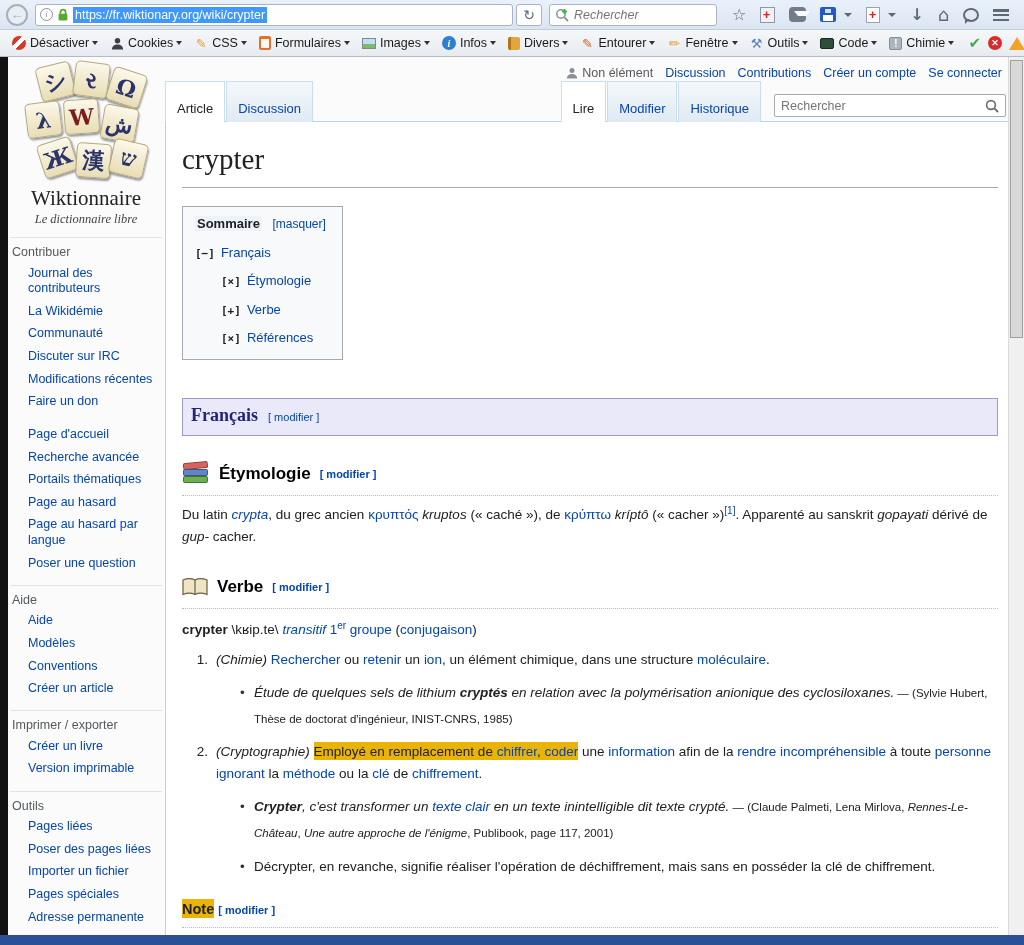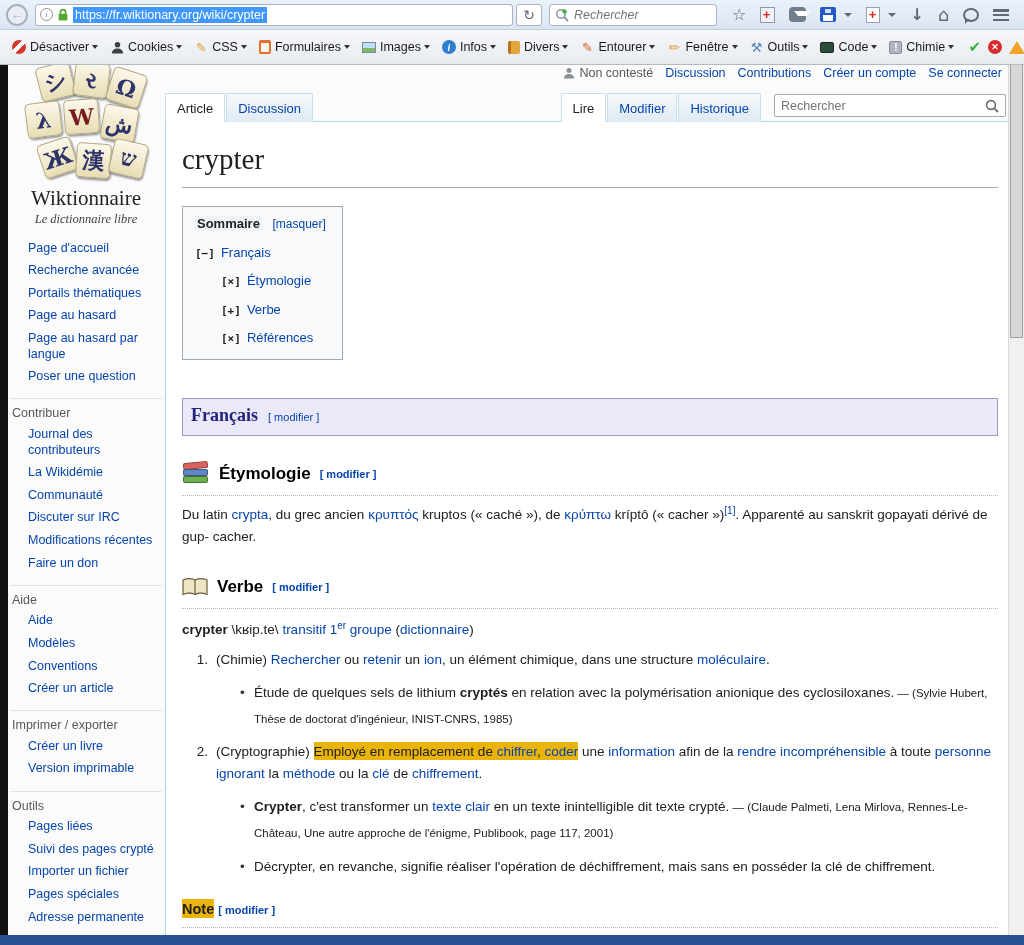--- a/index.html
+++ b/index.html
@@ -23,21 +23,21 @@
   .floppy{width:16px;height:15px;background:#2458c5;border-radius:2px;position:relative}
   .floppy:after{content:"";position:absolute;left:3px;bottom:1.5px;width:10px;height:6px;background:#fff}
   .floppy:before{content:"";position:absolute;left:5px;top:1.5px;width:6px;height:4px;background:#cfe0ff}
   .reddoc{width:14px;height:16px;background:#fff;border:1px solid #9aa2ad;position:relative}
   .reddoc:after{content:"+";position:absolute;left:1.5px;top:-1px;color:#d22;font-weight:bold;font-size:13px}
   .chat{width:16px;height:14px;border:2px solid #5f6a76;border-radius:50%;position:relative}
   .chat:after{content:"";position:absolute;left:0;bottom:-4px;border-left:5px solid #5f6a76;border-bottom:5px solid transparent}
   .burger{width:16px;height:12px;background:repeating-linear-gradient(#5f6a76 0 2.5px,transparent 2.5px 5px)}
 
   
-  .devbar{position:absolute;top:30px;left:0;right:0;height:35px;background:linear-gradient(#f6f7f9,#e7ebf0);border-bottom:1px solid #b4bac3;display:flex;align-items:center;padding:0 7px;gap:2px;font-size:12.5px;color:#1a1a1a;z-index:30}
+  .devbar{position:absolute;top:30px;left:0;right:0;height:27px;background:linear-gradient(#f6f7f9,#e7ebf0);border-bottom:1px solid #b4bac3;display:flex;align-items:center;padding:0 7px;gap:2px;font-size:12.5px;color:#1a1a1a;z-index:30}
   .dv{display:flex;align-items:center;gap:4px;padding:2px 5px;white-space:nowrap}
   .caret{width:0;height:0;border-left:3.5px solid transparent;border-right:3.5px solid transparent;border-top:4px solid #333;margin-left:-1px}
   .ic{width:14px;height:14px;display:inline-flex;align-items:center;justify-content:center;flex:0 0 auto}
   .ic-ban{border-radius:50%;background:linear-gradient(135deg,transparent 38%,#fff 38%,#fff 58%,transparent 58%),#d33a2c}
   .ic-pencil,.ic-pencil2,.ic-ruler{font-family:"DejaVu Sans",sans-serif;font-size:13px}
   .ic-pencil{color:#e0a23b}.ic-pencil2{color:#d2622a}.ic-ruler{color:#e0a23b;transform:rotate(-45deg)}
   .ic-clip{width:12px;height:14px;background:#e46f2e;border-radius:2px;position:relative}
   .ic-clip:after{content:"";position:absolute;left:2px;top:2.5px;width:8px;height:9px;background:#fdf7ee}
   .ic-img{width:14px;height:11px;border:1px solid #7f8894;background:linear-gradient(#bde0f5 55%,#7fb869 55%)}
   .ic-info{border-radius:50%;background:#2f7fd0;color:#fff;font-size:10px;font-weight:bold;font-family:"Liberation Serif",serif;font-style:italic}
@@ -74,21 +74,21 @@
   .sgroup{margin-top:10px}
   .sghead{color:#54595d;padding:7px 0 3px 2px;border-top:1px solid #e3e3e3;display:flex;justify-content:space-between;align-items:center}
   .sitem{color:#0645ad;padding:3.5px 0 3.5px 18px;line-height:1.25}
 
   
   .main{position:absolute;left:165px;right:16px;top:57px;bottom:10px}
   .pbar{display:flex;justify-content:flex-end;align-items:center;gap:12px;font-size:12.5px;padding:9px 6px 0 0;color:#54595d}
   .pbar .plink{color:#0645ad}
   .tabsrow{display:flex;justify-content:space-between;align-items:flex-end;margin-top:10px;height:31px}
   .tabset{display:flex;align-items:flex-end;height:31px}
-  .tab{padding:7px 11px 6px;font-size:13px;color:#0645ad;background:linear-gradient(#f4f8fb,#dfeaf3);border:1px solid #c9deee;border-bottom:none;margin-right:1px;position:relative;top:1px}
+  .tab{padding:19px 11px 6px;font-size:13px;color:#0645ad;background:linear-gradient(#f4f8fb,#dfeaf3);border:1px solid #c9deee;border-bottom:none;margin-right:1px;position:relative;top:1px}
   .tab.active{background:#fff;color:#222;z-index:3}
   .wikisearch{display:flex;align-items:center;border:1px solid #a9a9a9;background:#fff;border-radius:2px;height:23px;width:232px;margin:0 2px 4px 12px;padding:0 6px}
   .wikisearch input{border:0;outline:0;flex:1;font-size:12.5px;color:#7d7d7d;background:transparent;font-family:"Liberation Sans",sans-serif}
   .content{background:#fff;border-left:1px solid #a7d7f9;border-top:1px solid #a7d7f9;padding:14px 10px 18px 16px;min-height:720px;font-size:13.5px;line-height:1.65}
 
   .pagetitle{font-family:"Liberation Serif",serif;font-size:29px;font-weight:normal;border-bottom:1px solid #a2a9b1;padding-bottom:3px;margin-bottom:12px}
 
   .tocbox{display:inline-block;border:1px solid #a2a9b1;background:#f8f9fa;padding:6px 16px 11px 12px;font-size:13px;margin:6px 0 24px}
   .toctitle{font-weight:bold;color:#202122;background:#eef3fa;padding:0 2px}
   .tocmask{color:#0645ad;font-size:12px;margin-left:7px}
@@ -104,21 +104,21 @@
   .h3{display:flex;align-items:center;gap:9px;font-size:17px;font-weight:bold;color:#000;border-bottom:1px dotted #b9b9b9;padding:4px 0 7px;margin:20px 0 8px}
   .h4{font-size:14.5px;font-weight:bold;border-bottom:1px dotted #b9b9b9;padding-bottom:5px;margin:18px 0 8px}
   .books{position:relative;width:28px;height:24px;flex:0 0 auto}
   .books i{position:absolute;left:1px;width:25px;height:7px;border-radius:2px;border:1px solid rgba(0,0,0,.35)}
   .books .b1{top:0;background:#d9635c;transform:rotate(-5deg)}
   .books .b2{top:7px;background:#5f86c7}
   .books .b3{top:14px;background:#6cb04f}
 
   .para{margin:6px 0 10px}
   .lk{color:#0645ad}
-  .it{}
+  .it{font-style:italic}
   .bd{font-weight:bold}
   .hl{background:#eab308;padding:1.5px 0}
   .src{font-size:11.5px}
   .sup{font-size:10px;vertical-align:super;color:#0645ad;line-height:0}
   .headword{margin:10px 0 8px}
 
   .oli{display:flex;margin:8px 0 6px}
   .num{width:34px;text-align:right;padding-right:8px;flex:0 0 auto}
   .defbody{flex:1}
   .exli{display:flex;margin:9px 0 9px 58px;line-height:1.9}
@@ -252,42 +252,42 @@
     <span class="tile">λ</span>
     <span class="tile">W</span>
     <span class="tile">ش</span>
     <span class="tile">Ж</span>
     <span class="tile">漢</span>
     <span class="tile">ש</span>
   </div>
   <div class="logotitle">Wiktionnaire</div>
   <div class="logotag">Le dictionnaire libre</div>
 
-  <div class="sgroup first">
-
-    <div class="sitem">Page d'accueil</div>
-    <div class="sitem">Recherche avancée</div>
-    <div class="sitem">Portails thématiques</div>
-    <div class="sitem">Page au hasard</div>
-    <div class="sitem">Page au hasard par langue</div>
-    <div class="sitem">Poser une question</div>
-  </div>
-
   <div class="sgroup">
     <div class="sghead">
         <span>Contribuer</span>
       </div>
     <div class="sitem">Journal des contributeurs</div>
     <div class="sitem">La Wikidémie</div>
     <div class="sitem">Communauté</div>
     <div class="sitem">Discuter sur IRC</div>
     <div class="sitem">Modifications récentes</div>
     <div class="sitem">Faire un don</div>
   </div>
 
+  <div class="sgroup first">
+
+    <div class="sitem">Page d'accueil</div>
+    <div class="sitem">Recherche avancée</div>
+    <div class="sitem">Portails thématiques</div>
+    <div class="sitem">Page au hasard</div>
+    <div class="sitem">Page au hasard par langue</div>
+    <div class="sitem">Poser une question</div>
+  </div>
+
   <div class="sgroup">
     <div class="sghead">
         <span>Aide</span>
       </div>
     <div class="sitem">Aide</div>
     <div class="sitem">Modèles</div>
     <div class="sitem">Conventions</div>
     <div class="sitem">Créer un article</div>
   </div>
 
@@ -297,37 +297,37 @@
       </div>
     <div class="sitem">Créer un livre</div>
     <div class="sitem">Version imprimable</div>
   </div>
 
   <div class="sgroup">
     <div class="sghead">
         <span>Outils</span>
       </div>
     <div class="sitem">Pages liées</div>
-    <div class="sitem">Suivi des pages crypté</div>
+    <div class="sitem">Poser des pages liées</div>
     <div class="sitem">Importer un fichier</div>
     <div class="sitem">Pages spéciales</div>
     <div class="sitem">Adresse permanente</div>
 
   </div>
 
 </div>
 
 <div class="main">
   <div class="pbar">
     <span style="display:inline-flex;align-items:center;gap:4px">
         <svg width="12" height="12" viewBox="0 0 12 12">
           <circle cx="6" cy="3.4" r="2.5" fill="#8a8f96"></circle>
           <path d="M0.8 11.6c0-3 2.4-4.7 5.2-4.7s5.2 1.7 5.2 4.7z" fill="#8a8f96"></path>
         </svg>
-        <span>Non contesté</span>
+        <span>Non élément</span>
       </span>
     <span class="plink">Discussion</span>
     <span class="plink">Contributions</span>
     <span class="plink">Créer un compte</span>
     <span class="plink">Se connecter</span>
   </div>
 
   <div class="tabsrow">
     <div class="tabset">
       <div class="tab active">Article</div>
@@ -377,21 +377,21 @@
 
     <div class="h3">
       <svg width="26" height="20" viewBox="0 0 26 20">
           <path d="M1 3c4.2-1.8 8.4-1.8 12 0 3.6-1.8 7.8-1.8 12 0v14.5c-4.2-1.8-8.4-1.8-12 0-3.6-1.8-7.8-1.8-12 0z" fill="#efe5c4" stroke="#6b5d3e" stroke-width="1.2"></path>
           <path d="M13 3v14.5" stroke="#6b5d3e" stroke-width="1.2"></path>
         </svg>
       <span>Verbe</span>
       <span class="mod">[ modifier ]</span>
     </div>
 
-    <p class="headword"><span class="bd">crypter</span><span> \kʁip.te\ </span><span class="lk it">transitif</span><span class="lk"> 1</span><span class="lk sup">er</span><span class="lk"> groupe</span><span> (</span><span class="lk">dictionnaire</span><span>)</span></p>
+    <p class="headword"><span class="bd">crypter</span><span> \kʁip.te\ </span><span class="lk it">transitif</span><span class="lk"> 1</span><span class="lk sup">er</span><span class="lk"> groupe</span><span> (</span><span class="lk">conjugaison</span><span>)</span></p>
 
     <div class="oli">
       <span class="num">1.</span>
       <div class="defbody"><span class="it">(Chimie) </span><span class="lk">Rechercher</span><span> ou </span><span class="lk">retenir</span><span> un </span><span class="lk">ion</span><span>, un élément chimique, dans une structure </span><span class="lk">moléculaire</span><span>.</span></div>
     </div>
     <div class="exli">
       <span class="bullet">•</span>
       <div class="exbody"><span class="it">Étude de quelques sels de lithium </span><span class="bd it">cryptés</span><span class="it"> en relation avec la polymérisation anionique des cyclosiloxanes.</span><span class="src"> — (Sylvie Hubert, Thèse de doctorat d'ingénieur, INIST-CNRS, 1985)</span></div>
     </div>
 

